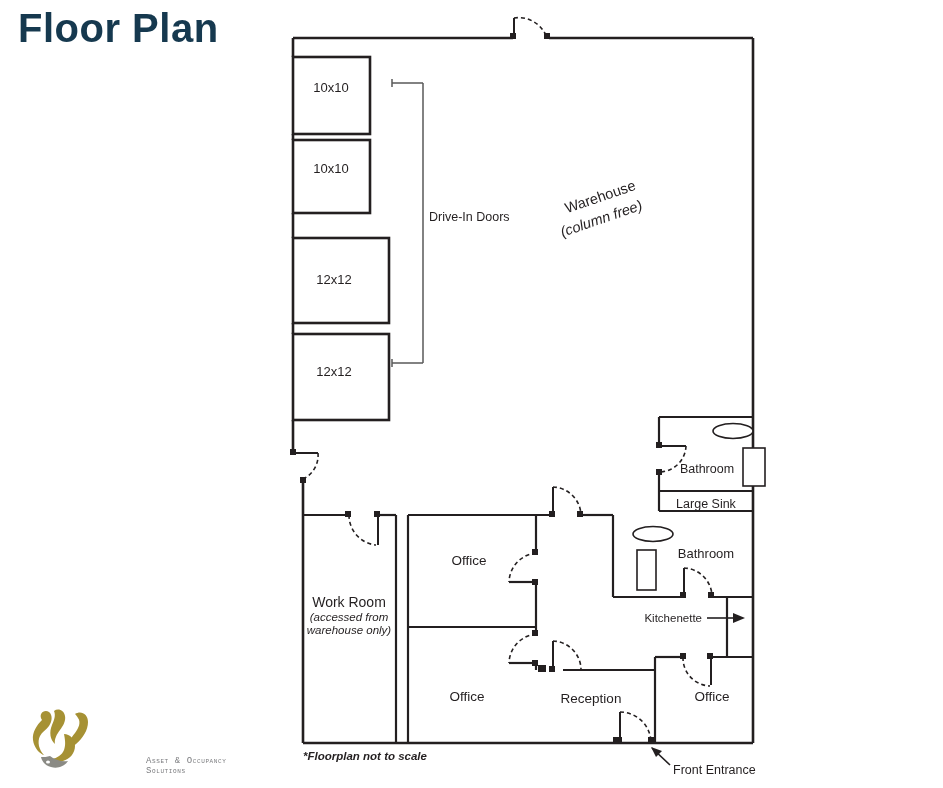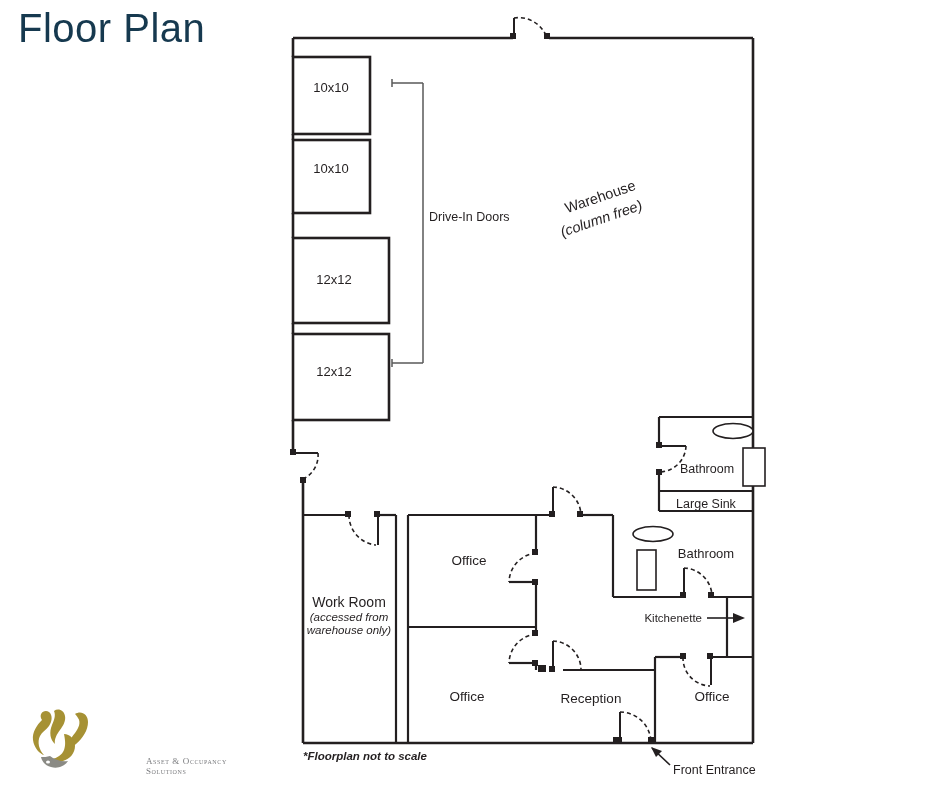--- a/index.html
+++ b/index.html
@@ -1,27 +1,27 @@
 <!DOCTYPE html>
 <html><head>
 <meta charset="utf-8">
 <style>
   html,body{margin:0;padding:0;background:#ffffff;}
   body{width:943px;height:788px;position:relative;overflow:hidden;
        font-family:"Liberation Sans","DejaVu Sans",sans-serif;}
   #page{position:relative;width:943px;height:788px;background:#fff;}
   #title{position:absolute;left:18px;top:8px;font-size:40px;color:#16394f;
-         letter-spacing:.5px;font-weight:400;line-height:1;}
+         letter-spacing:.5px;font-weight:700;line-height:1;}
   #plan{position:absolute;left:0;top:0;width:943px;height:788px;}
   .lbl{font-family:"Liberation Sans","DejaVu Sans",sans-serif;fill:#231f20;}
   #logo{position:absolute;left:28px;top:706px;width:240px;height:72px;}
   #logo .wordmark{position:absolute;left:62px;top:18px;font-size:27px;font-weight:bold;
       color:#58595b;letter-spacing:1px;font-family:"Liberation Sans",sans-serif;}
   #logo .tagline{position:absolute;left:118px;top:50px;font-size:9px;color:#7b7c7f;
-      letter-spacing:.6px;font-family:Liberation Serif, serif;}
+      letter-spacing:.6px;font-family:Liberation Mono, monospace;}
   #logo .bullsvg{position:absolute;left:0;top:0;}
 </style>
 </head>
 <body>
 
 <div id="page">
 
   <div id="title">Floor Plan</div>
 
   <svg id="plan" viewBox="0 0 943 788" xmlns="http://www.w3.org/2000/svg">

